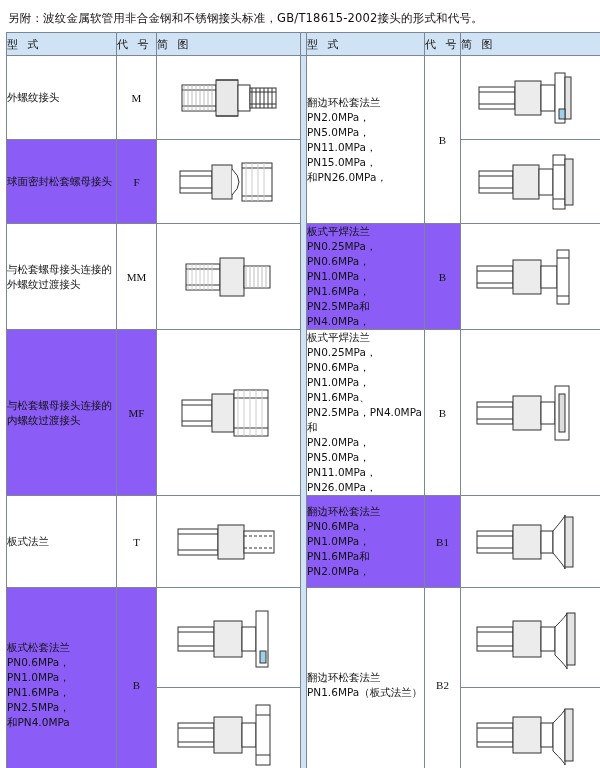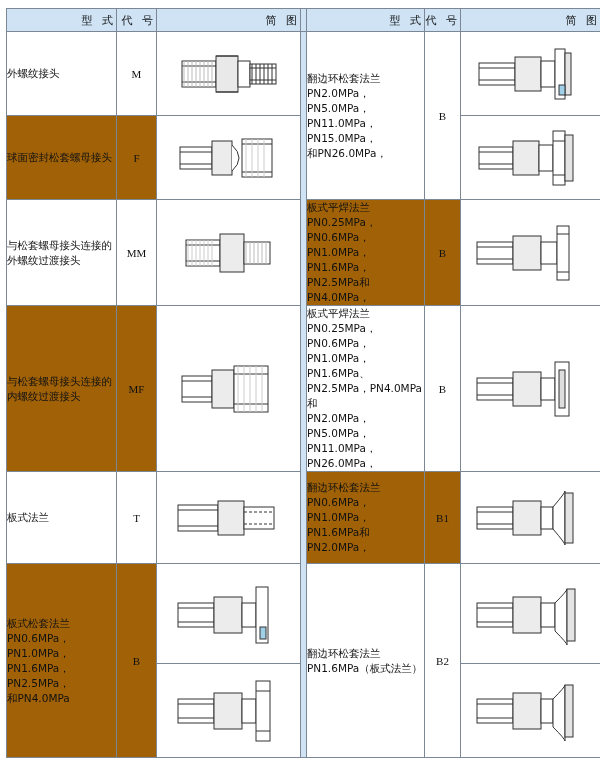--- a/index.html
+++ b/index.html
@@ -32,34 +32,34 @@
     border:1px solid #7b8795;
     padding:0;
     vertical-align:middle;
   }
   thead th{
     background:#cfe3f5;
     height:22px;
     font-size:11px;
     font-weight:normal;
     letter-spacing:3px;
-    text-align:right;
+    text-align:left;
   }
   .cell-text{
     font-size:10.5px;
     line-height:15px;
     padding:4px 6px;
     text-align:left;
   }
   .code{
     text-align:center;
     font-size:11px;
     font-family:"Liberation Serif","DejaVu Serif",serif;
   }
-  .yellow{ background:#a16207; }
+  .yellow{ background:#8b5cf6; }
   .white{ background:#ffffff; }
   .fig{
     background:#ffffff;
     text-align:center;
     height:100%;
   }
   .fig svg{ display:block;margin:0 auto; }
   .colsep{ background:#cfe3f5; }
   
   col.c-type{width:110px;}
@@ -67,20 +67,21 @@
   col.c-fig{width:144px;}
   col.c-type2{width:118px;}
   col.c-code2{width:36px;}
   col.c-fig2{width:140px;}
 </style>
 </head>
 <body>
 
 <div class="page">
 
+  <div class="caption">另附：波纹金属软管用非合金钢和不锈钢接头标准，GB/T18615-2002接头的形式和代号。</div>
 
   <table class="spec">
     <colgroup>
       <col class="c-type">
         <col class="c-code">
         <col class="c-fig">
       <col style="width:6px">
         <col class="c-type2">
         <col class="c-code2">
         <col class="c-fig2">

